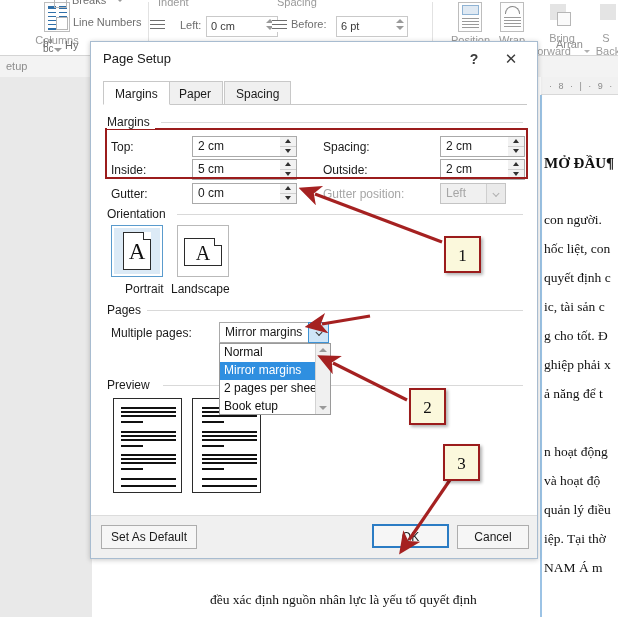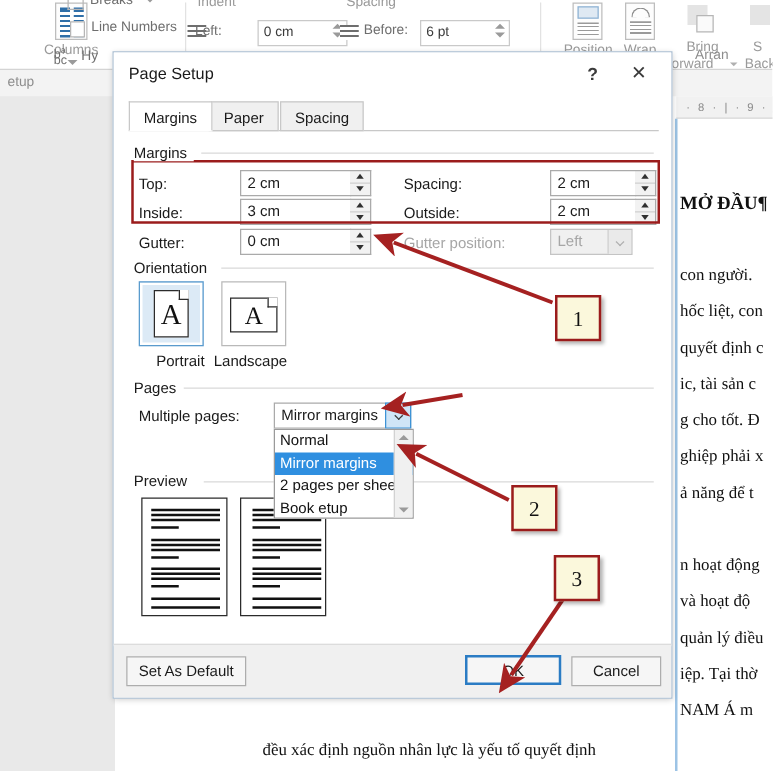--- a/index.html
+++ b/index.html
@@ -250,21 +250,21 @@
       <span class="rb-label-dark" style="position:absolute; left:22px; top:3px;">Hy</span>
     </div>
 
     <div class="sep-v" style="left:148px; top:2px; height:52px;"></div>
 
     <div class="ribbon-group" style="left:158px; top:-4px;">
       <span class="rb-label" style="position:absolute;left:0;top:0;">Indent</span>
     </div>
     <div class="ribbon-group" style="left:150px; top:18px;">
       <div style="position:absolute;left:0;top:2px;width:15px;height:12px;background:repeating-linear-gradient(#6e6e6e 0 1.5px,#fff 1.5px 4px);"></div>
-      <span class="rb-label-dark" style="position:absolute;left:6px;top:1px;">Left:</span>
+      <span class="rb-label-dark" style="position:absolute;left:30px;top:1px;">Left:</span>
       <div style="position:absolute;left:56px;top:-2px;width:72px;height:21px;border:1px solid #c9c9c9;background:#fff;">
         <span class="rb-label-dark" style="position:absolute;left:4px;top:3px;color:#3a3a3a;">0 cm</span>
         <div style="position:absolute;right:3px;top:2px;">
           <div style="width:0;height:0;border-left:4px solid transparent;border-right:4px solid transparent;border-bottom:4px solid #9a9a9a;margin-bottom:3px;"></div>
           <div style="width:0;height:0;border-left:4px solid transparent;border-right:4px solid transparent;border-top:4px solid #9a9a9a;"></div>
         </div>
       </div>
     </div>
 
     <div class="ribbon-group" style="left:277px; top:-4px;">
@@ -387,21 +387,21 @@
       <div class="spin" style="left:417px; top:59px;">
         <div class="half">
             <span class="arrow-up"></span>
           </div>
           <div class="half">
             <span class="arrow-dn"></span>
           </div>
       </div>
 
       <div class="lbl" style="left:20px; top:86px;">Inside:</div>
-      <div class="txtbox" style="left:101px; top:82px; width:89px;">3 cm</div>
+      <div class="txtbox" style="left:101px; top:82px; width:89px;">5 cm</div>
       <div class="spin" style="left:189px; top:82px;">
         <div class="half">
             <span class="arrow-up"></span>
           </div>
           <div class="half">
             <span class="arrow-dn"></span>
           </div>
       </div>
 
       <div class="lbl" style="left:232px; top:86px;">Outside:</div>

